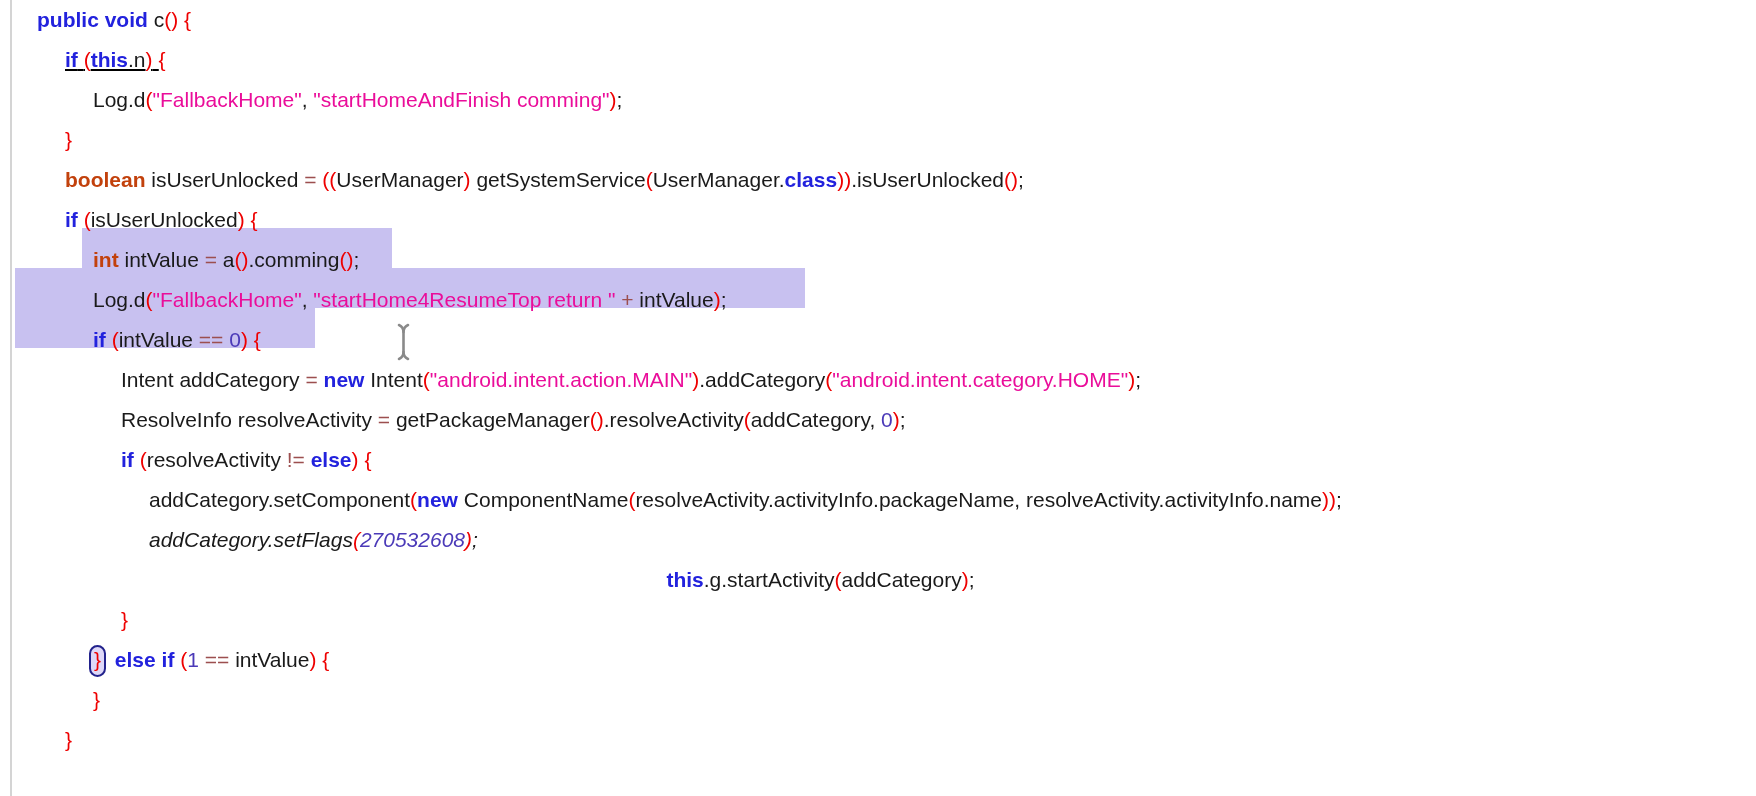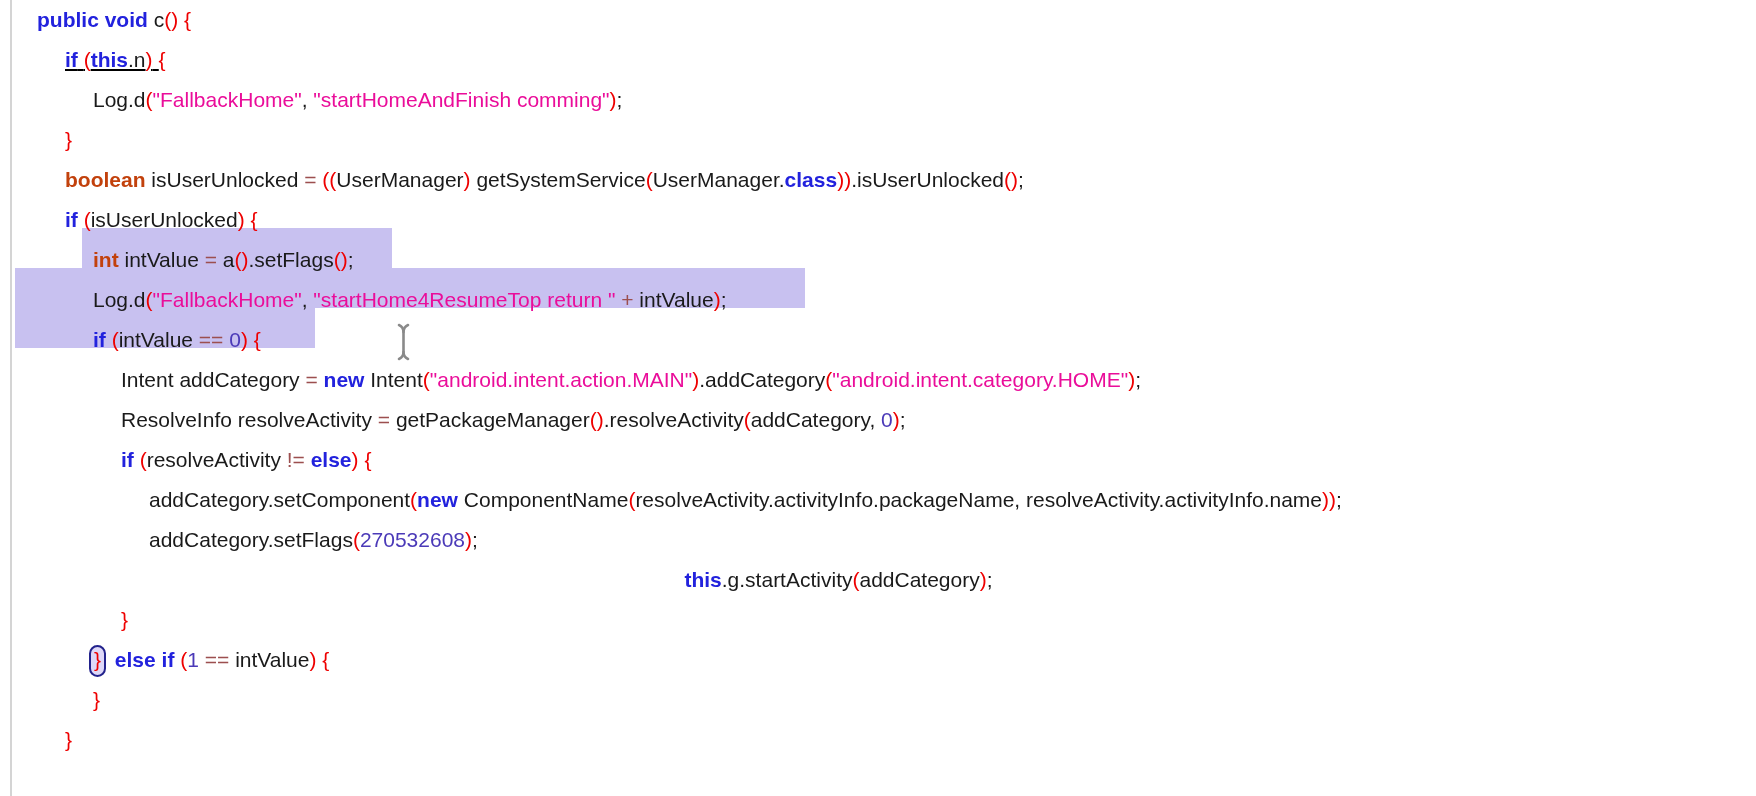--- a/index.html
+++ b/index.html
@@ -2,21 +2,20 @@
 <html><head>
 <meta charset="utf-8">
 <style>
   html,body{margin:0;padding:0;background:#ffffff;}
   .screen{
     position:relative;
     width:1492px;height:796px;
     overflow:hidden;
     background:#ffffff;
     font-family:"Liberation Sans","DejaVu Sans",sans-serif;
-    padding-left:36px;
   }
   .gutter-border{
     position:absolute;left:10px;top:0;bottom:0;width:2px;
   }
   .selection-layer{position:absolute;left:0;top:0;right:0;bottom:0;z-index:1;}
   .sel-rect{position:absolute;}
   .code-lines{
     position:absolute;left:15px;top:0;right:0;z-index:2;
     font-size:21px;line-height:40px;
   }
@@ -41,28 +40,28 @@
       <div class="sel-rect" style="left: 15px; top: 268px; width: 790px; height: 40px; background: rgb(200, 193, 240);"></div>
       <div class="sel-rect" style="left: 15px; top: 308px; width: 300px; height: 40px; background: rgb(200, 193, 240);"></div>
     </div>
   <div class="code-lines">
       <div class="code-line" style="padding-left: 22px;"><span class="tk-kw">public void</span><span class="tk-pl"> c</span><span class="tk-pu">()</span><span class="tk-pl"> </span><span class="tk-pu">{</span></div>
       <div class="code-line" style="padding-left: 50px; text-decoration: underline;"><span class="tk-kw">if</span><span class="tk-pl"> </span><span class="tk-pu">(</span><span class="tk-kw">this</span><span class="tk-pl">.n</span><span class="tk-pu">)</span><span class="tk-pl"> </span><span class="tk-pu">{</span></div>
       <div class="code-line" style="padding-left: 78px;"><span class="tk-pl">Log.d</span><span class="tk-pu">(</span><span class="tk-st">"FallbackHome"</span><span class="tk-pl">, </span><span class="tk-st">"startHomeAndFinish comming"</span><span class="tk-pu">)</span><span class="tk-pl">;</span></div>
       <div class="code-line" style="padding-left: 50px;"><span class="tk-pu">}</span></div>
       <div class="code-line" style="padding-left: 50px;"><span class="tk-ty">boolean</span><span class="tk-pl"> isUserUnlocked </span><span class="tk-op">=</span><span class="tk-pl"> </span><span class="tk-pu">((</span><span class="tk-pl">UserManager</span><span class="tk-pu">)</span><span class="tk-pl"> getSystemService</span><span class="tk-pu">(</span><span class="tk-pl">UserManager.</span><span class="tk-kw">class</span><span class="tk-pu">))</span><span class="tk-pl">.isUserUnlocked</span><span class="tk-pu">()</span><span class="tk-pl">;</span></div>
       <div class="code-line" style="padding-left: 50px;"><span class="tk-kw">if</span><span class="tk-pl"> </span><span class="tk-pu">(</span><span class="tk-pl">isUserUnlocked</span><span class="tk-pu">)</span><span class="tk-pl"> </span><span class="tk-pu">{</span></div>
-      <div class="code-line" style="padding-left: 78px;"><span class="tk-ty">int</span><span class="tk-pl"> intValue </span><span class="tk-op">=</span><span class="tk-pl"> a</span><span class="tk-pu">()</span><span class="tk-pl">.setFlags</span><span class="tk-pu">()</span><span class="tk-pl">;</span></div>
+      <div class="code-line" style="padding-left: 78px;"><span class="tk-ty">int</span><span class="tk-pl"> intValue </span><span class="tk-op">=</span><span class="tk-pl"> a</span><span class="tk-pu">()</span><span class="tk-pl">.comming</span><span class="tk-pu">()</span><span class="tk-pl">;</span></div>
       <div class="code-line" style="padding-left: 78px;"><span class="tk-pl">Log.d</span><span class="tk-pu">(</span><span class="tk-st">"FallbackHome"</span><span class="tk-pl">, </span><span class="tk-st">"startHome4ResumeTop return "</span><span class="tk-pl"> </span><span class="tk-op">+</span><span class="tk-pl"> intValue</span><span class="tk-pu">)</span><span class="tk-pl">;</span></div>
       <div class="code-line" style="padding-left: 78px;"><span class="tk-kw">if</span><span class="tk-pl"> </span><span class="tk-pu">(</span><span class="tk-pl">intValue </span><span class="tk-op">==</span><span class="tk-pl"> </span><span class="tk-nu">0</span><span class="tk-pu">)</span><span class="tk-pl"> </span><span class="tk-pu">{</span></div>
       <div class="code-line" style="padding-left: 106px;"><span class="tk-pl">Intent addCategory </span><span class="tk-op">=</span><span class="tk-pl"> </span><span class="tk-kw">new</span><span class="tk-pl"> Intent</span><span class="tk-pu">(</span><span class="tk-st">"android.intent.action.MAIN"</span><span class="tk-pu">)</span><span class="tk-pl">.addCategory</span><span class="tk-pu">(</span><span class="tk-st">"android.intent.category.HOME"</span><span class="tk-pu">)</span><span class="tk-pl">;</span></div>
       <div class="code-line" style="padding-left: 106px;"><span class="tk-pl">ResolveInfo resolveActivity </span><span class="tk-op">=</span><span class="tk-pl"> getPackageManager</span><span class="tk-pu">()</span><span class="tk-pl">.resolveActivity</span><span class="tk-pu">(</span><span class="tk-pl">addCategory, </span><span class="tk-nu">0</span><span class="tk-pu">)</span><span class="tk-pl">;</span></div>
       <div class="code-line" style="padding-left: 106px;"><span class="tk-kw">if</span><span class="tk-pl"> </span><span class="tk-pu">(</span><span class="tk-pl">resolveActivity </span><span class="tk-op">!=</span><span class="tk-pl"> </span><span class="tk-kw">else</span><span class="tk-pu">)</span><span class="tk-pl"> </span><span class="tk-pu">{</span></div>
       <div class="code-line" style="padding-left: 134px;"><span class="tk-pl">addCategory.setComponent</span><span class="tk-pu">(</span><span class="tk-kw">new</span><span class="tk-pl"> ComponentName</span><span class="tk-pu">(</span><span class="tk-pl">resolveActivity.activityInfo.packageName, resolveActivity.activityInfo.name</span><span class="tk-pu">))</span><span class="tk-pl">;</span></div>
-      <div class="code-line" style="padding-left: 134px;"><span class="tk-pl">addCategory.setFlags</span><span class="tk-pu">(</span><span class="tk-nu">270532608</span><span class="tk-pu">)</span><span class="tk-pl">;</span></div>
+      <div class="code-line" style="padding-left: 134px; font-style: italic;"><span class="tk-pl">addCategory.setFlags</span><span class="tk-pu">(</span><span class="tk-nu">270532608</span><span class="tk-pu">)</span><span class="tk-pl">;</span></div>
       <div class="code-line" style="padding-left: 134px; text-align: center;"><span class="tk-kw">this</span><span class="tk-pl">.g.startActivity</span><span class="tk-pu">(</span><span class="tk-pl">addCategory</span><span class="tk-pu">)</span><span class="tk-pl">;</span></div>
       <div class="code-line" style="padding-left: 106px;"><span class="tk-pu">}</span></div>
       <div class="code-line" style="padding-left: 78px;"><span class="tk-pu brace-box">}</span><span class="tk-pl"> </span><span class="tk-kw">else if</span><span class="tk-pl"> </span><span class="tk-pu">(</span><span class="tk-nu">1</span><span class="tk-pl"> </span><span class="tk-op">==</span><span class="tk-pl"> intValue</span><span class="tk-pu">)</span><span class="tk-pl"> </span><span class="tk-pu">{</span></div>
       <div class="code-line" style="padding-left: 78px;"><span class="tk-pu">}</span></div>
       <div class="code-line" style="padding-left: 50px;"><span class="tk-pu">}</span></div>
     </div>
   <div class="cursor-pointer" style="left: 396px; top: 322px;">
     <svg width="15" height="40" viewBox="0 0 15 40">
       <g fill="none" stroke="#8a8a8a" stroke-width="2.6" stroke-linecap="round">
         <path d="M3 3 Q7.5 5 7.5 10 L7.5 30 Q7.5 35 3 37"></path>

